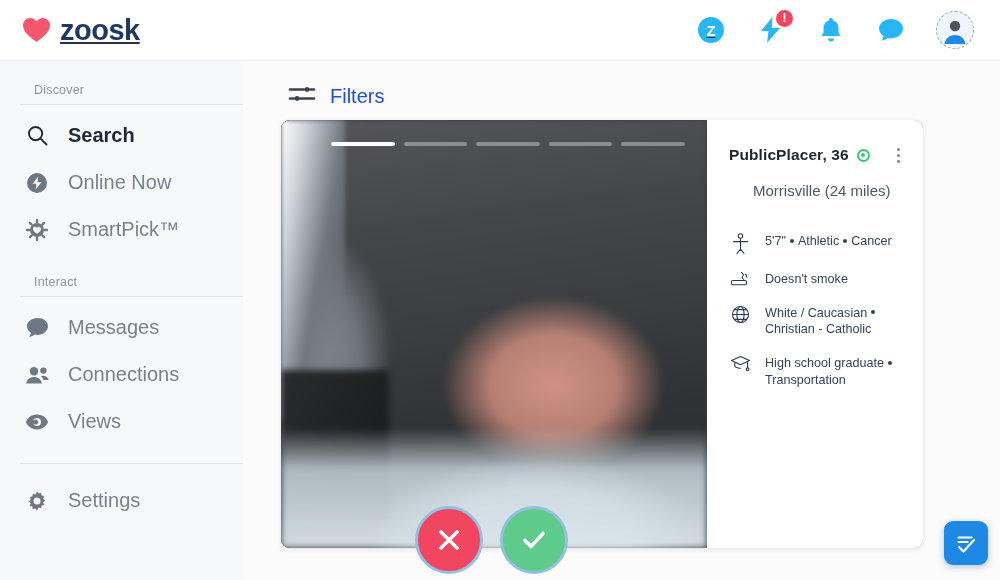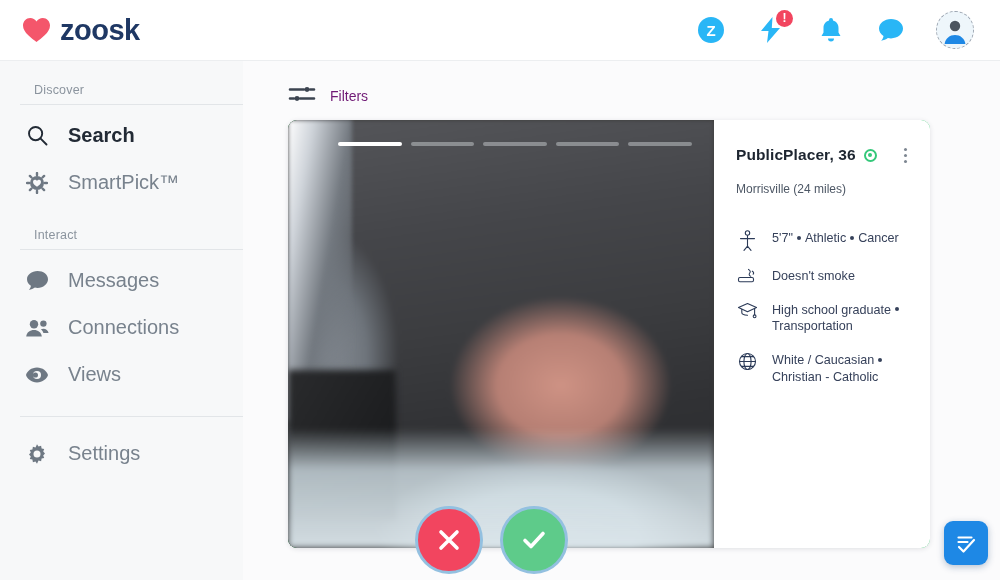--- a/index.html
+++ b/index.html
@@ -11,21 +11,21 @@
     color: #2b3340;
   }
   #app { position: relative; width: 1000px; height: 580px; }
 
   
   .header {
     position: absolute; top: 0; left: 0;
     width: 1000px; height: 61px;
     background: #ffffff;
     border-bottom: 1px solid #eceef0;
-    display: flex; align-items: center;
+    display: flex; align-items: center; text-decoration: underline;
   }
   .brand { display: flex; align-items: center; margin-left: 22px; gap: 9px; }
   .brand-heart { width: 29px; height: 26px; position: relative; }
   .brand-heart svg { display: block; }
   .brand-text {
     font-size: 29px; font-weight: bold; letter-spacing: -0.5px;
     color: #1f3864; font-family: "Liberation Sans", sans-serif;
   }
   .header-icons {
     margin-left: auto; margin-right: 26px;
@@ -78,25 +78,25 @@
   
   .main {
     position: absolute; top: 61px; left: 243px;
     width: 757px; height: 519px;
     background: #fbfbfc;
   }
   .filters {
     display: flex; align-items: center; gap: 14px;
     margin: 22px 0 0 45px; cursor: pointer; width: 120px;
   }
-  .filters .lbl { font-size: 14px; color: #701a75; }
+  .filters .lbl { font-size: 20px; color: #1d4ed8; }
 
   
   .card {
-    position: absolute; left: 45px; top: 59px;
+    position: absolute; left: 38px; top: 59px;
     width: 642px; height: 428px;
     background: #22c55e; border-radius: 9px;
     box-shadow: 0 1px 5px rgba(40,50,60,.13);
     display: flex; overflow: hidden;
   }
   .photo { position: relative; width: 426px; height: 428px; overflow: hidden; background: #3a3a38; }
   .photo-bg {
     position: absolute; inset: 0;
     background:
       radial-gradient(ellipse 150px 120px at 64% 62%, rgba(214,151,136,.95) 0%, rgba(205,140,126,.85) 42%, rgba(120,95,90,0) 74%),
@@ -133,21 +133,21 @@
   }
   .online-dot::after {
     content: ''; position: absolute; inset: 2.5px; border-radius: 50%; background: #35c87a;
   }
   .kebab {
     position: absolute; right: 16px; top: 26px;
     width: 18px; height: 18px; display: flex; flex-direction: column;
     align-items: center; justify-content: center; gap: 3px; cursor: pointer;
   }
   .kebab i { width: 3px; height: 3px; border-radius: 50%; background: #7d8691; display: block; }
-  .loc { font-size: 12px; color: #4d5765; margin-top: 18px; }
+  .loc { font-size: 15px; color: #4d5765; margin-top: 18px; margin-left: 24px; }
 
   .attrs { margin-top: 33px; display: flex; flex-direction: column; gap: 16px; }
   .attr { display: flex; align-items: flex-start; gap: 14px; }
   .attr-ico { width: 22px; flex: 0 0 22px; color: #2b3a57; display: flex;
               align-items: center; justify-content: center; padding-top: 1px; }
   .attr-txt { font-size: 12.6px; color: #36415a; line-height: 1.33; padding-top: 1px; }
   .sep { display: inline-block; width: 4px; height: 4px; border-radius: 50%;
          background: #36415a; vertical-align: middle; margin: 0 4px 2px 4px; }
 
   
@@ -225,20 +225,29 @@
     <div class="side-item active">
       <span class="side-ico">
         <svg width="21" height="21" viewBox="0 0 21 21" fill="none" stroke="#222a35" stroke-width="1.9">
           <circle cx="8.6" cy="8.6" r="6.6"></circle>
             <path d="M13.4 13.4L19.5 19.5" stroke-linecap="round"></path>
         </svg>
       </span>
       <span class="lbl">Search</span>
     </div>
 
+    <div class="side-item">
+      <span class="side-ico">
+        <svg width="22" height="22" viewBox="0 0 22 22">
+          <circle cx="11" cy="11" r="10" fill="#6e7883"></circle>
+          <path d="M12.2 4.4L6.6 11.8h3.8l-.6 5.8 5.6-7.4h-3.9z" fill="#f7f8f9"></path>
+        </svg>
+      </span>
+      <span class="lbl">Online Now</span>
+    </div>
 
     <div class="side-item">
       <span class="side-ico">
         <svg width="22" height="22" viewBox="0 0 22 22">
           <path d="M11 1v2.2M11 18.8V21M1 11h2.2M18.8 11H21M3.9 3.9l1.6 1.6M16.5 16.5l1.6 1.6M18.1 3.9l-1.6 1.6M5.5 16.5l-1.6 1.6" stroke="#6e7883" stroke-width="2.4" stroke-linecap="round"></path>
           <circle cx="11" cy="11" r="7" fill="#6e7883"></circle>
           <path d="M11 14.8c-1.7-1.3-4-2.8-4-4.8a2.1 2.1 0 0 1 4-1 2.1 2.1 0 0 1 4 1c0 2-2.3 3.5-4 4.8z" fill="#f7f8f9"></path>
         </svg>
       </span>
       <span class="lbl">SmartPick™</span>
@@ -358,51 +367,51 @@
           </div>
 
           <div class="attr">
             <span class="attr-ico">
               <svg width="20" height="16" viewBox="0 0 20 16" stroke="#2b3a57" stroke-width="1.1" fill="none">
                 <rect x="1.5" y="9.5" width="15" height="4.2" rx="1.4"></rect>
                 <path d="M11.5 1.4c1.8.9 2.2 2.4 1.2 3.6-1 1.2-.5 2.6 1 3.3M15.3 3.2c1.4.8 1.7 2 .9 3" stroke-linecap="round"></path>
               </svg>
             </span>
             <span class="attr-txt">Doesn't smoke</span>
+          </div>
+
+          <div class="attr">
+            <span class="attr-ico">
+              <svg width="19" height="19" viewBox="0 0 19 19" stroke="#2b3a57" stroke-width="1.1" fill="none">
+                <circle cx="9.5" cy="9.5" r="8"></circle>
+                <ellipse cx="9.5" cy="9.5" rx="3.6" ry="8"></ellipse>
+                <path d="M1.5 9.5h16M3 4.6h13M3 14.4h13"></path>
+              </svg>
+            </span>
+            <span class="attr-txt">
+              <span>White / Caucasian</span><span class="sep"></span><br>
+              <span>Christian - Catholic</span>
+            </span>
           </div>
 
           <div class="attr">
             <span class="attr-ico">
               <svg width="21" height="17" viewBox="0 0 21 17" stroke="#2b3a57" stroke-width="1.1" fill="none">
                 <path d="M10.5 1.5L19.5 5.6l-9 4.1-9-4.1z" stroke-linejoin="round"></path>
                 <path d="M17.6 6.5v6.3" stroke-linecap="round"></path>
                 <circle cx="17.6" cy="14.3" r="1.4"></circle>
                 <path d="M4.8 7.4v3.2c0 1.5 2.6 2.6 5.7 2.6" stroke-linecap="round"></path>
               </svg>
             </span>
             <span class="attr-txt">
               <span>High school graduate</span><span class="sep"></span><br>
               <span>Transportation</span>
             </span>
           </div>
 
-          <div class="attr">
-            <span class="attr-ico">
-              <svg width="19" height="19" viewBox="0 0 19 19" stroke="#2b3a57" stroke-width="1.1" fill="none">
-                <circle cx="9.5" cy="9.5" r="8"></circle>
-                <ellipse cx="9.5" cy="9.5" rx="3.6" ry="8"></ellipse>
-                <path d="M1.5 9.5h16M3 4.6h13M3 14.4h13"></path>
-              </svg>
-            </span>
-            <span class="attr-txt">
-              <span>White / Caucasian</span><span class="sep"></span><br>
-              <span>Christian - Catholic</span>
-            </span>
-          </div>
-
 
         </div>
       </div>
     </div>
 
   </div>
 
   <div class="actions">
     <div class="abtn pass">
       <svg width="30" height="30" viewBox="0 0 30 30" stroke="#ffffff" stroke-width="3.6" stroke-linecap="round">

